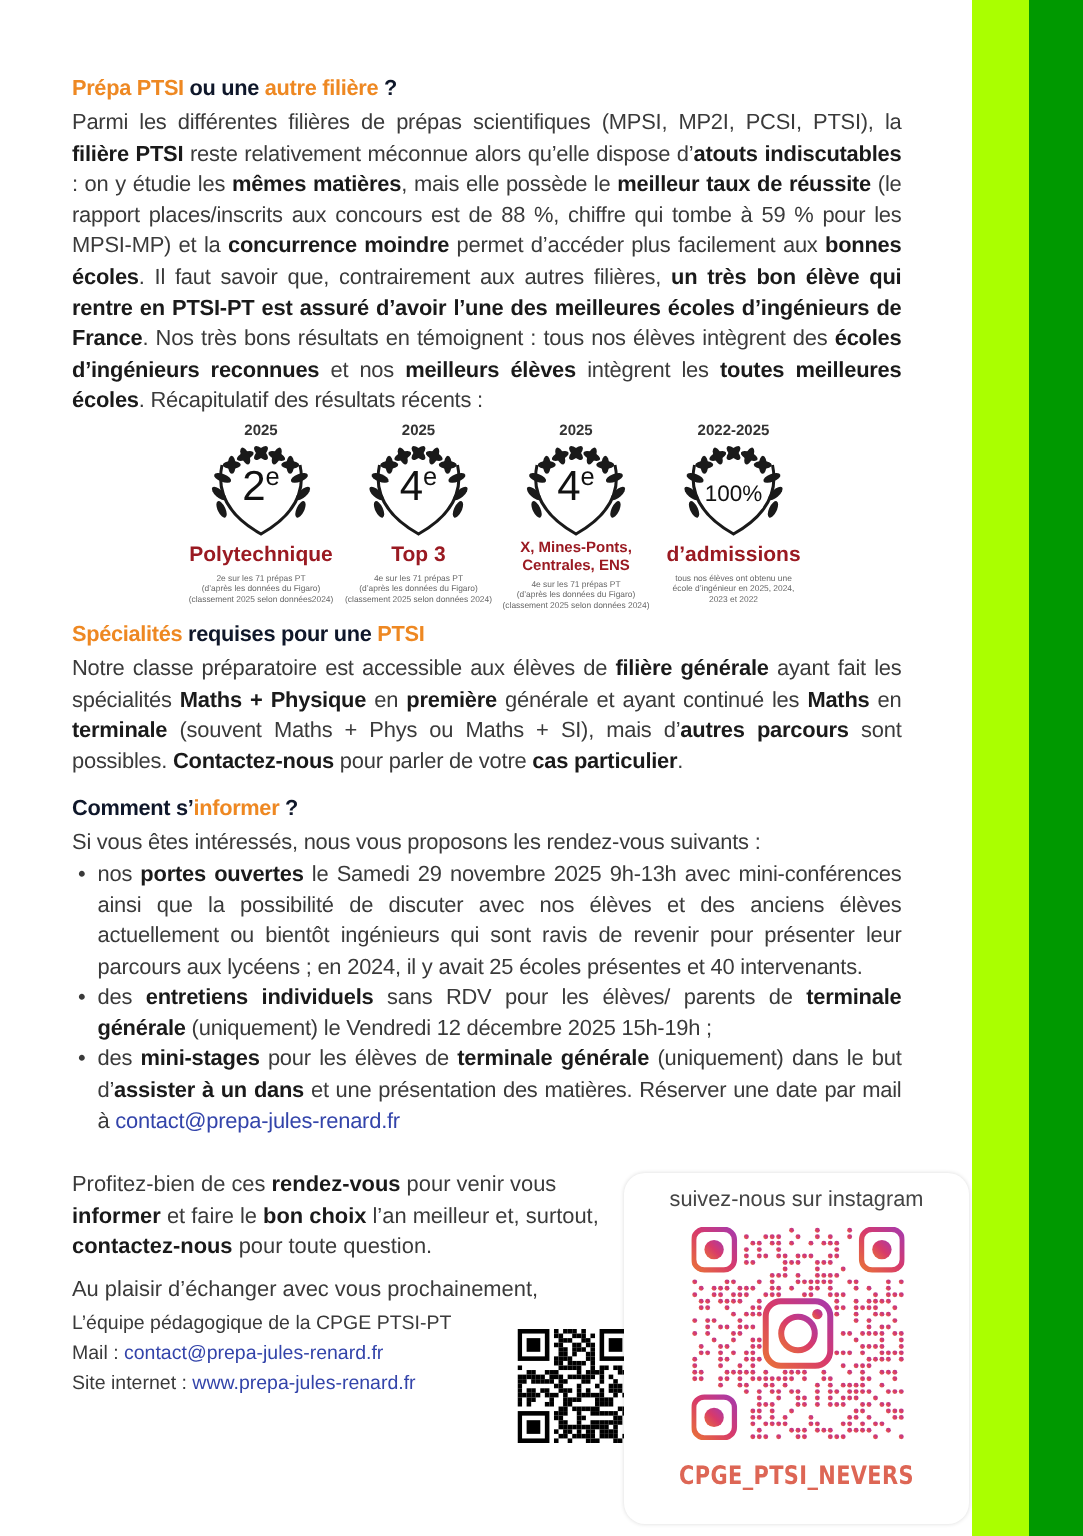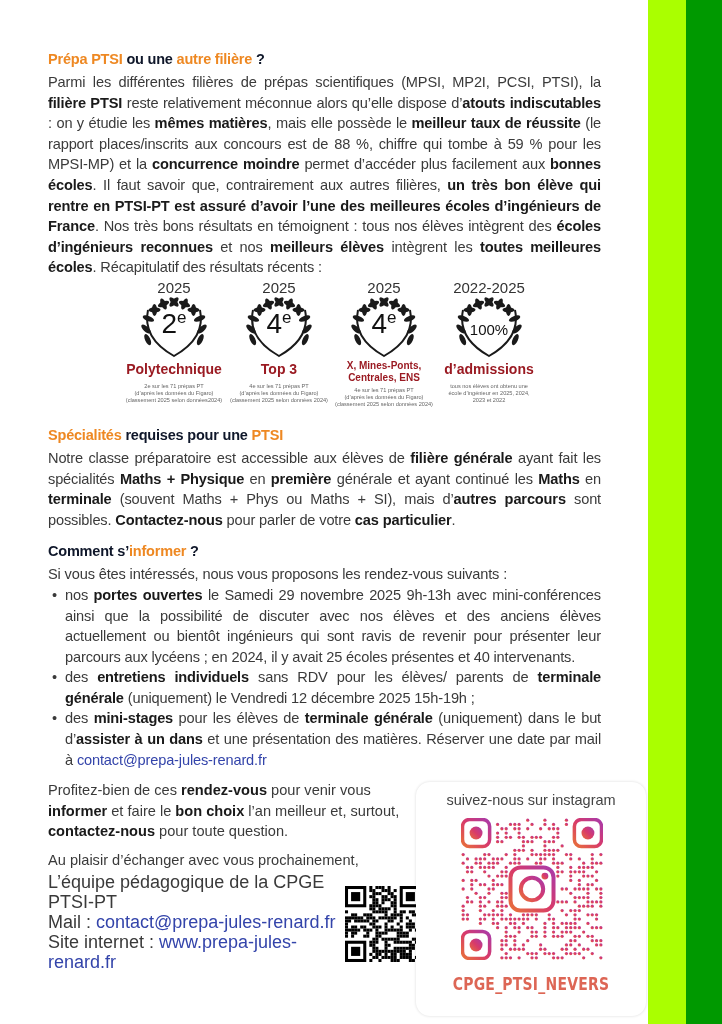--- a/index.html
+++ b/index.html
@@ -14,40 +14,40 @@
     .orange { color: #ee8822; }
     .green  { color: #0f172a; }
 
     p.body { font-size: 14.6px; line-height: 20.6px; text-align: justify; color: #3a3a3a; letter-spacing: -0.15px; }
     p.body b { color: #1a1a1a; }
     .link { color: #3344aa; }
 
     
     .awards { position: relative; height: 130px; margin-top: 4px; }
     .award { position: absolute; top: 0; width: 120px; text-align: center; }
-    .award .year { font-size: 15px; font-weight: normal; color: #333; height: 12px; line-height: 12px; }
+    .award .year { font-size: 10px; font-weight: bold; color: #333; height: 12px; line-height: 12px; }
     .award .wreath { position: relative; width: 80px; height: 66px; margin: 0 auto; }
     .award .wreath svg { position: absolute; left: 0; top: 0; }
     .award .rank { position: absolute; left: 0; top: 14px; width: 80px; text-align: center; font-size: 28px; font-weight: normal; color: #111; line-height: 32px; }
     .award .rank sup { font-size: 17px; vertical-align: top; position: relative; top: -6px; }
     .award .rank.small { font-size: 15px; top: 20px; }
     .award .label { font-size: 13px; font-weight: bold; color: #9a1a22; line-height: 15px; margin-top: 2px; }
     .award .label.two { font-size: 10px; line-height: 12px; margin-top: 0; }
     .award .label.big { font-size: 14px; }
     .award .note { font-size: 5.6px; color: #666; line-height: 7px; margin-top: 6px; }
 
     ul.bullets { list-style: none; }
     ul.bullets li { position: relative; padding-left: 17px; font-size: 14.6px; line-height: 20.6px; text-align: justify; color: #3a3a3a; letter-spacing: -0.15px; }
     ul.bullets li b { color: #1a1a1a; }
     ul.bullets li .dot { position: absolute; left: 4px; top: 0; }
 
     .closing { position: absolute; left: 48px; top: 780px; width: 370px; }
     .closing p { font-size: 14.6px; line-height: 20.6px; color: #3a3a3a; }
     .closing p b { color: #1a1a1a; }
-    .sign { position: absolute; left: 48px; top: 872px; width: 300px; font-size: 18px; line-height: 20px; color: #3a3a3a; }
+    .sign { position: absolute; left: 48px; top: 872px; width: 300px; font-size: 13px; line-height: 20px; color: #3a3a3a; }
 
     .qr-small { position: absolute; left: 345px; top: 886px; width: 76px; height: 76px; }
 
     .insta-card { position: absolute; left: 416px; top: 782px; width: 230px; height: 234px; border-radius: 14px; background: #fff; box-shadow: 0 0 3px rgba(0,0,0,0.15); }
     .insta-title { position: absolute; left: 0; top: 10px; width: 100%; text-align: center; font-size: 14.5px; color: #444; }
     .insta-qr { position: absolute; left: 45px; top: 36px; width: 142px; height: 142px; }
     .insta-handle { position: absolute; left: 0; top: 192px; width: 100%; text-align: center; font-size: 17px; font-weight: bold; letter-spacing: 0.3px; color: #dd6655; font-family: "DejaVu Sans", sans-serif; transform: scaleX(0.82); }
   </style>
 </head>
 <body>
@@ -185,21 +185,21 @@
       </div>
       <div class="label big">d’admissions</div>
       <div class="note">
           <div>tous nos élèves ont obtenu une</div>
           <div>école d’ingénieur en 2025, 2024,</div>
           <div>2023 et 2022</div>
         </div>
     </div>
   </div>
 
-  <div class="heading" style="margin-top:14px;">
+  <div class="heading" style="margin-top:2px;">
     <span class="orange">Spécialités</span><span class="green"> requises pour une </span><span class="orange">PTSI</span>
   </div>
   <p class="body"><span>Notre classe préparatoire est accessible aux élèves de </span><b>filière générale</b><span> ayant fait les spécialités </span><b>Maths + Physique</b><span> en </span><b>première</b><span> générale et ayant continué les </span><b>Maths</b><span> en </span><b>terminale</b><span> (souvent Maths + Phys ou Maths + SI), mais d’</span><b>autres parcours</b><span> sont possibles. </span><b>Contactez-nous</b><span> pour parler de votre </span><b>cas particulier</b><span>.</span></p>
 
   <div class="heading" style="margin-top:12px;">
     <span class="green">Comment s’</span><span class="orange">informer</span><span class="green"> ?</span>
   </div>
   <p class="body">Si vous êtes intéressés, nous vous proposons les rendez-vous suivants :</p>
   <ul class="bullets">
     <li><span class="dot">•</span><span><span>nos </span><b>portes ouvertes</b><span> le Samedi 29 novembre 2025 9h-13h avec mini-conférences ainsi que la possibilité de discuter avec nos élèves et des anciens élèves actuellement ou bientôt ingénieurs qui sont ravis de revenir pour présenter leur parcours aux lycéens ; en 2024, il y avait 25 écoles présentes et 40 intervenants.</span></span></li>

